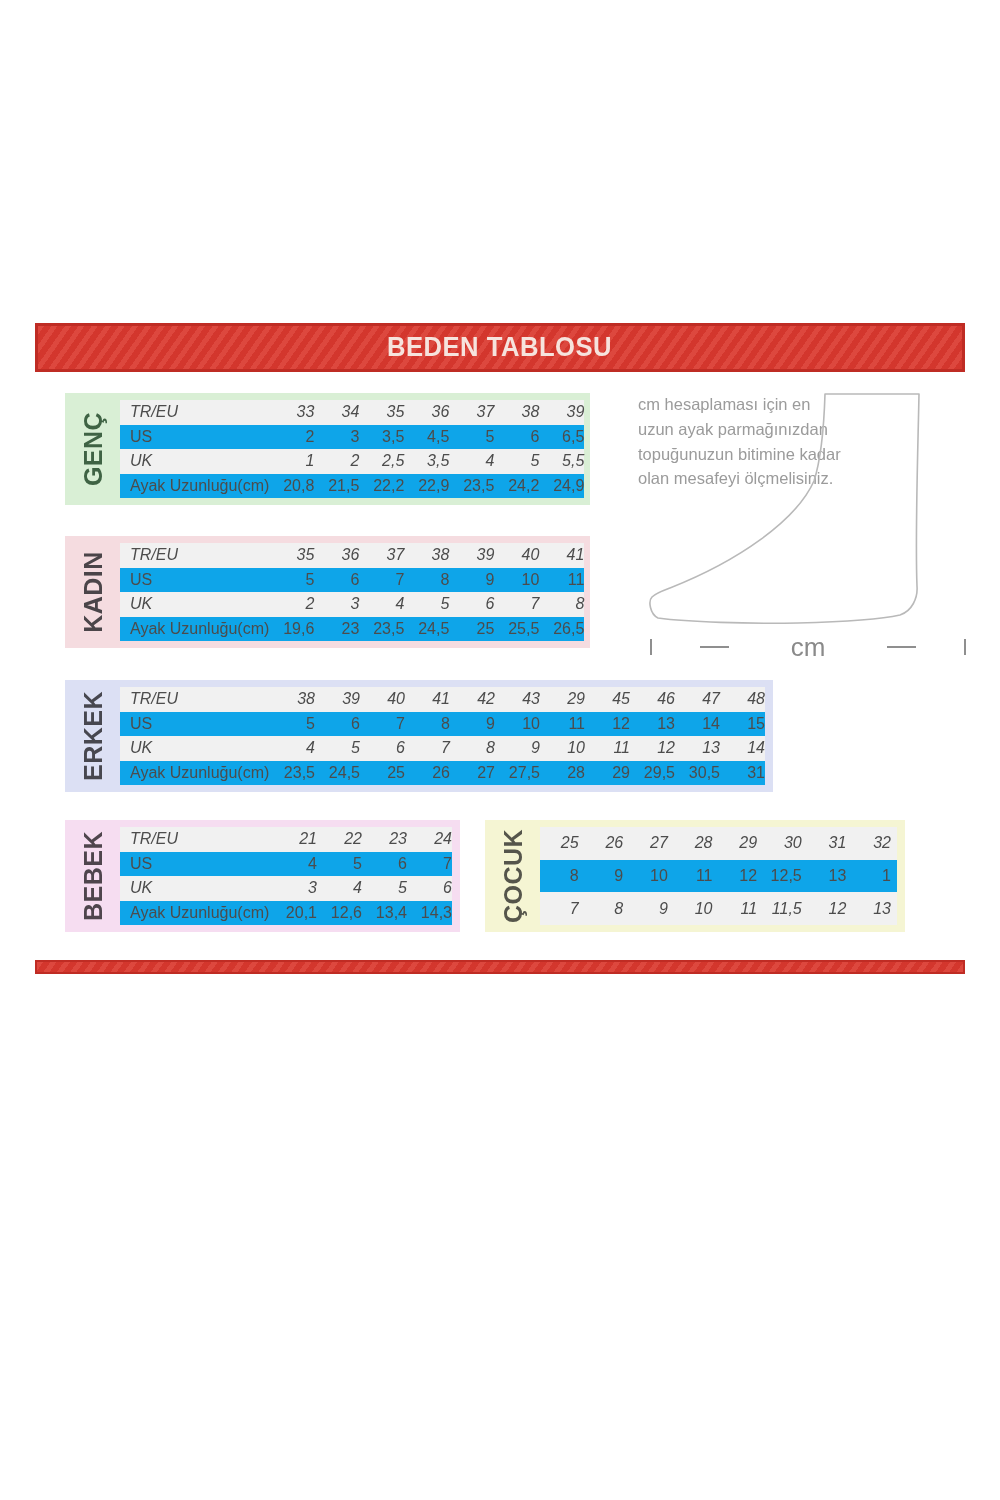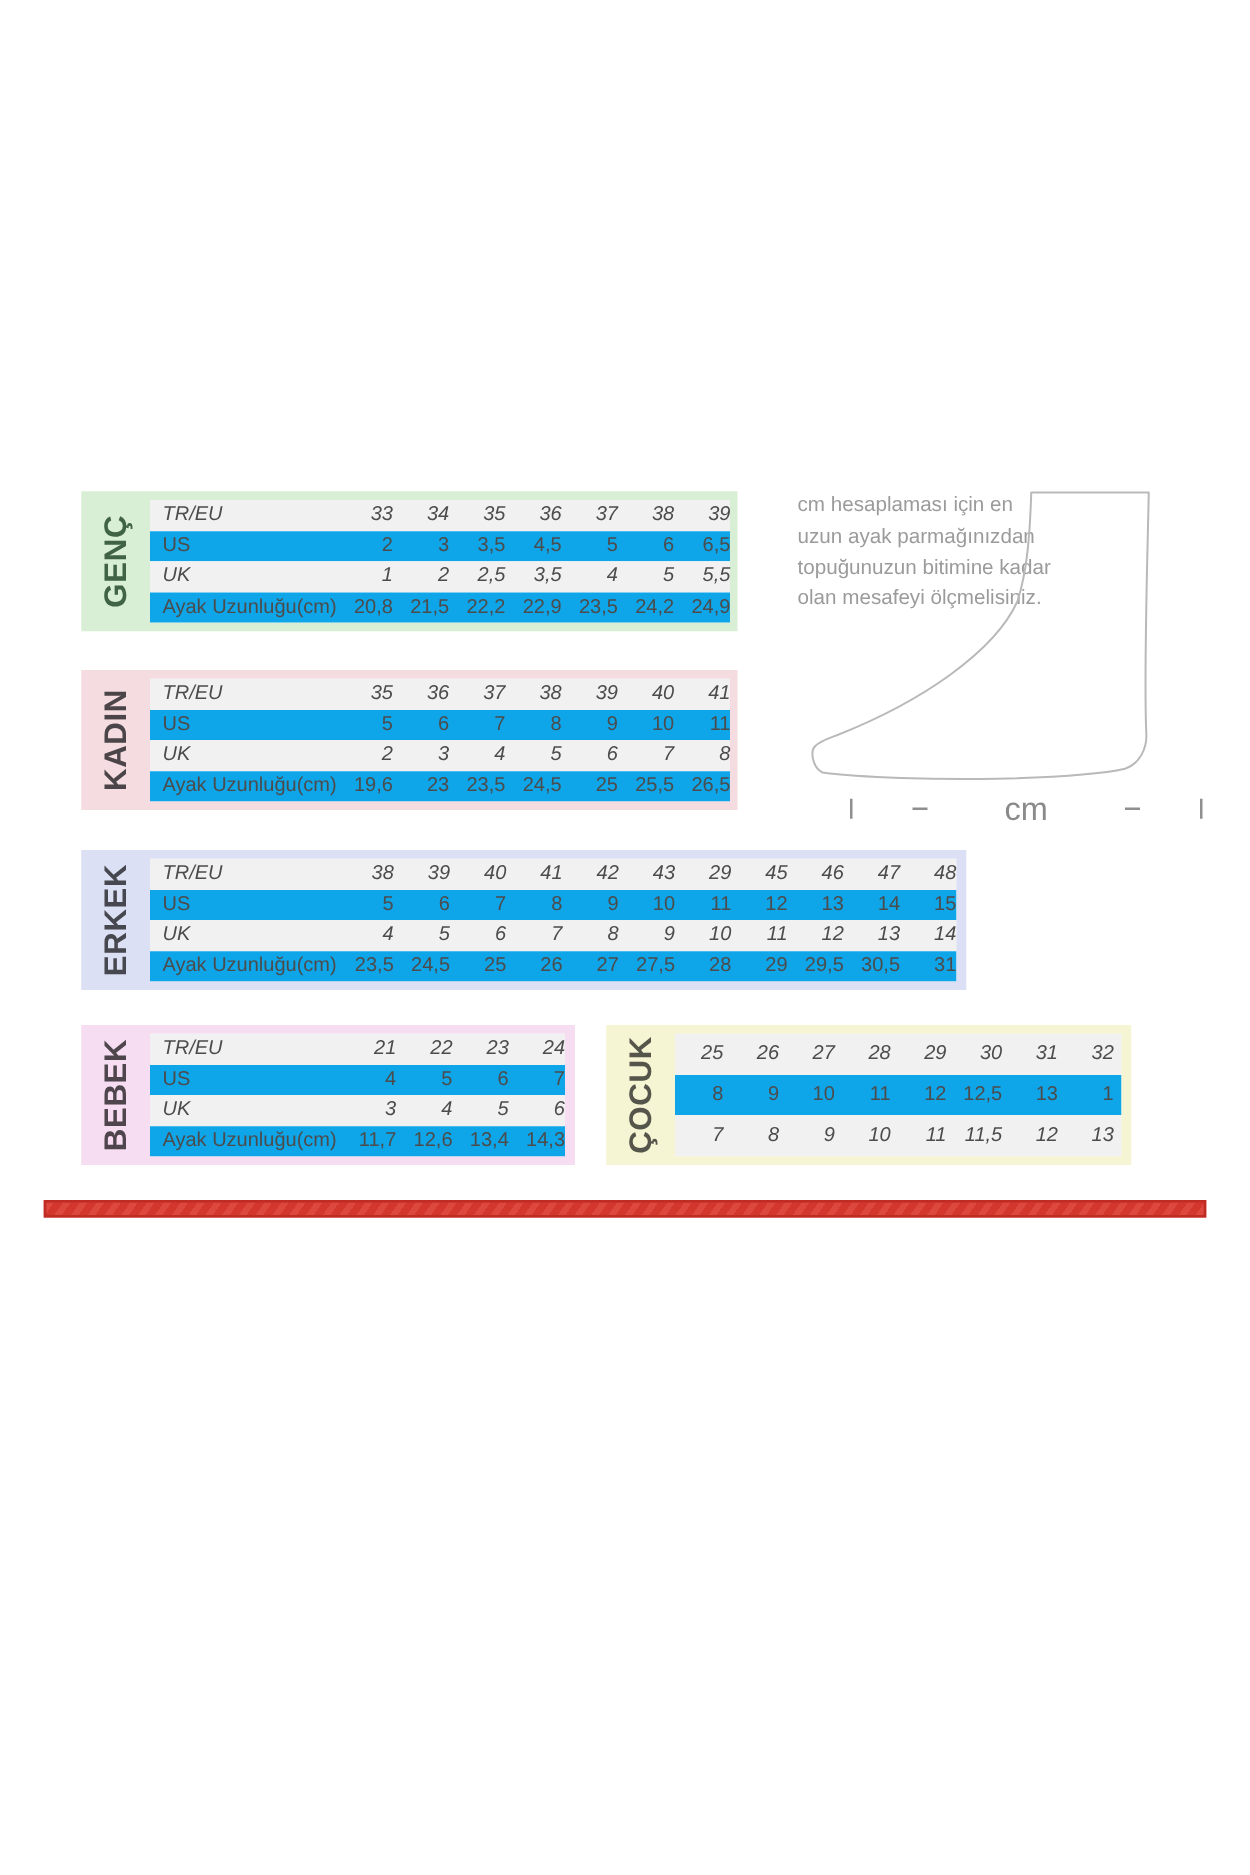--- a/index.html
+++ b/index.html
@@ -56,34 +56,37 @@
   .cell  { flex:0 0 45px; width:45px; text-align:right; }
   .cell.grow { flex:1 1 0; width:auto; padding-right:6px; }
 
   
   .instructions {
     position:absolute; left:638px; top:392px; width:210px; margin:0;
     font-size:16.5px; line-height:1.5; color:#9b9b9b;
   }
   .foot-svg { position:absolute; left:628px; top:386px; }
   .cm-line {
-    position:absolute; left:680px; top:637px; width:282px; height:20px;
+    position:absolute; left:650px; top:637px; width:316px; height:20px;
     display:flex; align-items:center;gap:48px;
   }
   .cm-line .tick { flex:0 0 2px; width:2px; height:16px; background:#8f8f8f; }
   .cm-line .seg  { flex:1 1 0; height:2px; background:#8f8f8f; }
   .cm-line .cm-label {
     flex:0 0 auto; padding:0 14px; font-size:26px; line-height:1; color:#8a8a8a;
   }
 </style>
 </head>
 <body>
 
 <div class="page" style="--accent-red: #da382e; --accent-red-border: #bf2c24; --title-text: #f6e3dd;">
 
+  <div class="title-bar">
+    <span class="title-text">BEDEN TABLOSU</span>
+  </div>
 
   <div id="tables">
       <div class="size-table t-genc" style="background: rgb(217, 239, 213);">
         <div class="vlabel">
           <span style="color: rgb(63, 99, 68);">GENÇ</span>
         </div>
         <div class="rows">
           <div class="row odd">
             <span class="row-label">TR/EU</span>
             <span class="cell">33</span>
@@ -257,21 +260,21 @@
           </div>
           <div class="row odd">
             <span class="row-label">UK</span>
             <span class="cell">3</span>
             <span class="cell">4</span>
             <span class="cell">5</span>
             <span class="cell">6</span>
           </div>
           <div class="row even">
             <span class="row-label">Ayak Uzunluğu(cm)</span>
-            <span class="cell">11,7</span>
+            <span class="cell">20,1</span>
             <span class="cell">12,6</span>
             <span class="cell">13,4</span>
             <span class="cell">14,3</span>
           </div>
         </div>
       </div>
       <div class="size-table t-cocuk" style="background: rgb(245, 245, 211);">
         <div class="vlabel">
           <span style="color: rgb(85, 85, 75);">ÇOCUK</span>
         </div>

